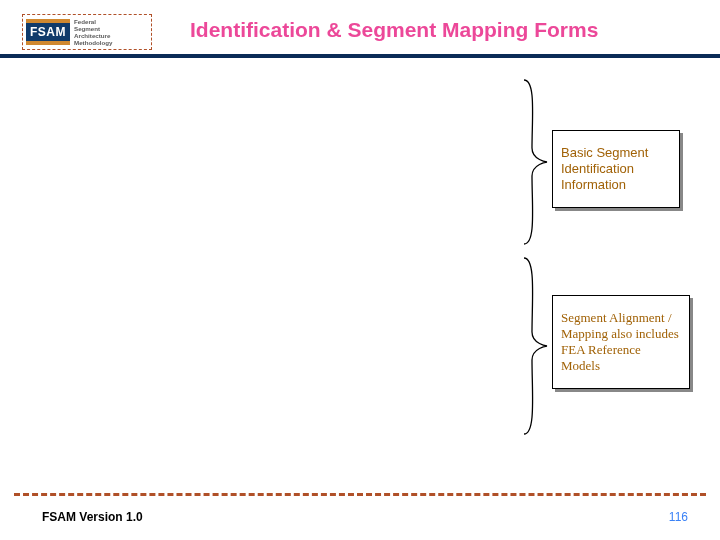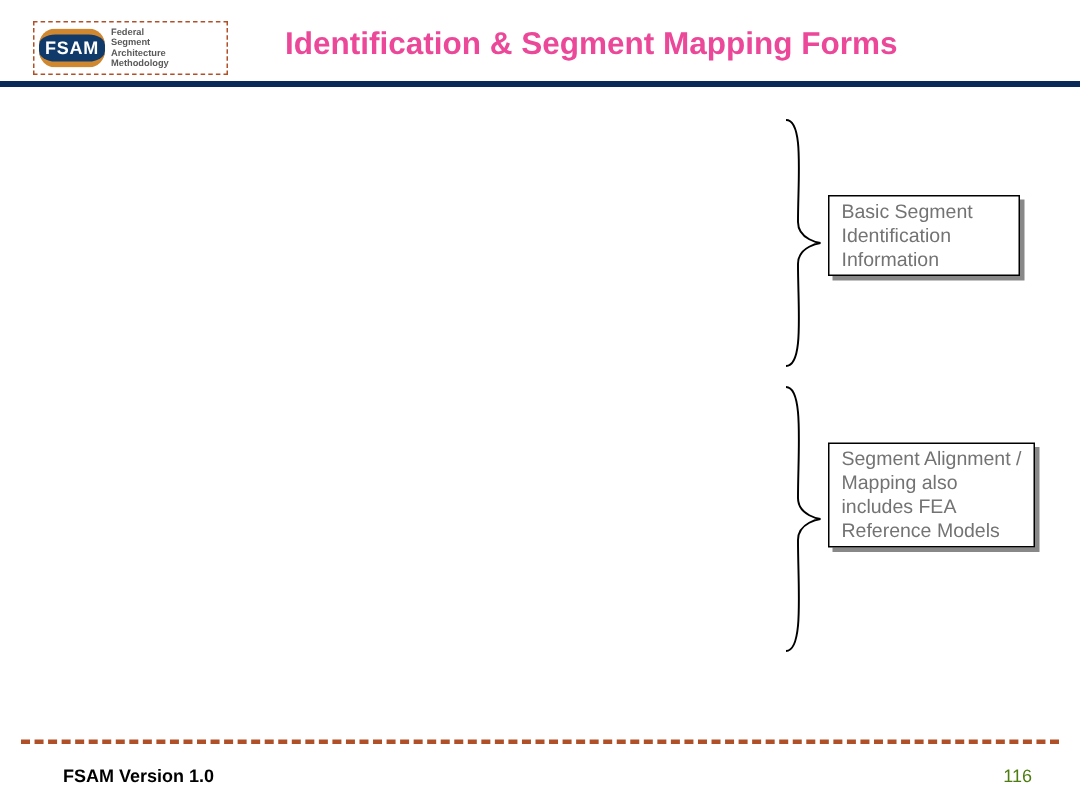--- a/index.html
+++ b/index.html
@@ -34,21 +34,20 @@
     background: #103a6a;
     color: #fff;
     font-weight: bold;
     font-size: 12px;
     display: flex;
     align-items: center;
     justify-content: center;
     border-top: 4px solid #d08830;
     border-bottom: 4px solid #d08830;
     letter-spacing: 0.5px;
-    border-radius: 11px;
   }
   .logo-text {
     margin-left: 4px;
     font-size: 6.2px;
     line-height: 7px;
     color: #5a5a5a;
     font-weight: bold;
   }
   .title {
     position: absolute;
@@ -68,28 +67,28 @@
   }
   .content {
     position: relative;
     height: 440px;
   }
   .callout {
     position: absolute;
     background: #fff;
     border: 1px solid #000;
     box-shadow: 3px 3px 0 #888;
-    padding: 2px 8px;
+    padding: 14px 8px;
     font-size: 13px;
     line-height: 16px;
-    color: #737373;
+    color: #a16207;
     width: 128px;
   }
   .callout-1 { left: 552px; top: 70px; }
-  .callout-2 { left: 552px; top: 235px; width: 138px; }
+  .callout-2 { left: 552px; top: 235px; width: 138px; font-family: Liberation Serif, serif; }
   .brace {
     position: absolute;
     width: 30px;
     stroke: #000;
     stroke-width: 1.3;
     fill: none;
   }
   .brace-1 { left: 520px; top: 18px; height: 168px; }
   .brace-2 { left: 520px; top: 196px; height: 180px; }
   .footer-rule {
@@ -105,21 +104,21 @@
     bottom: 16px;
     font-size: 12px;
     font-weight: bold;
     color: #000;
   }
   .footer-right {
     position: absolute;
     right: 32px;
     bottom: 16px;
     font-size: 12px;
-    color: #4d7c0f;
+    color: #3b82f6;
     text-align: center;
   }
 </style>
 </head>
 <body>
 
 <div class="header">
   <div class="logo">
     <div class="logo-mark">FSAM</div>
     <div class="logo-text" style="white-space:pre">Federal

